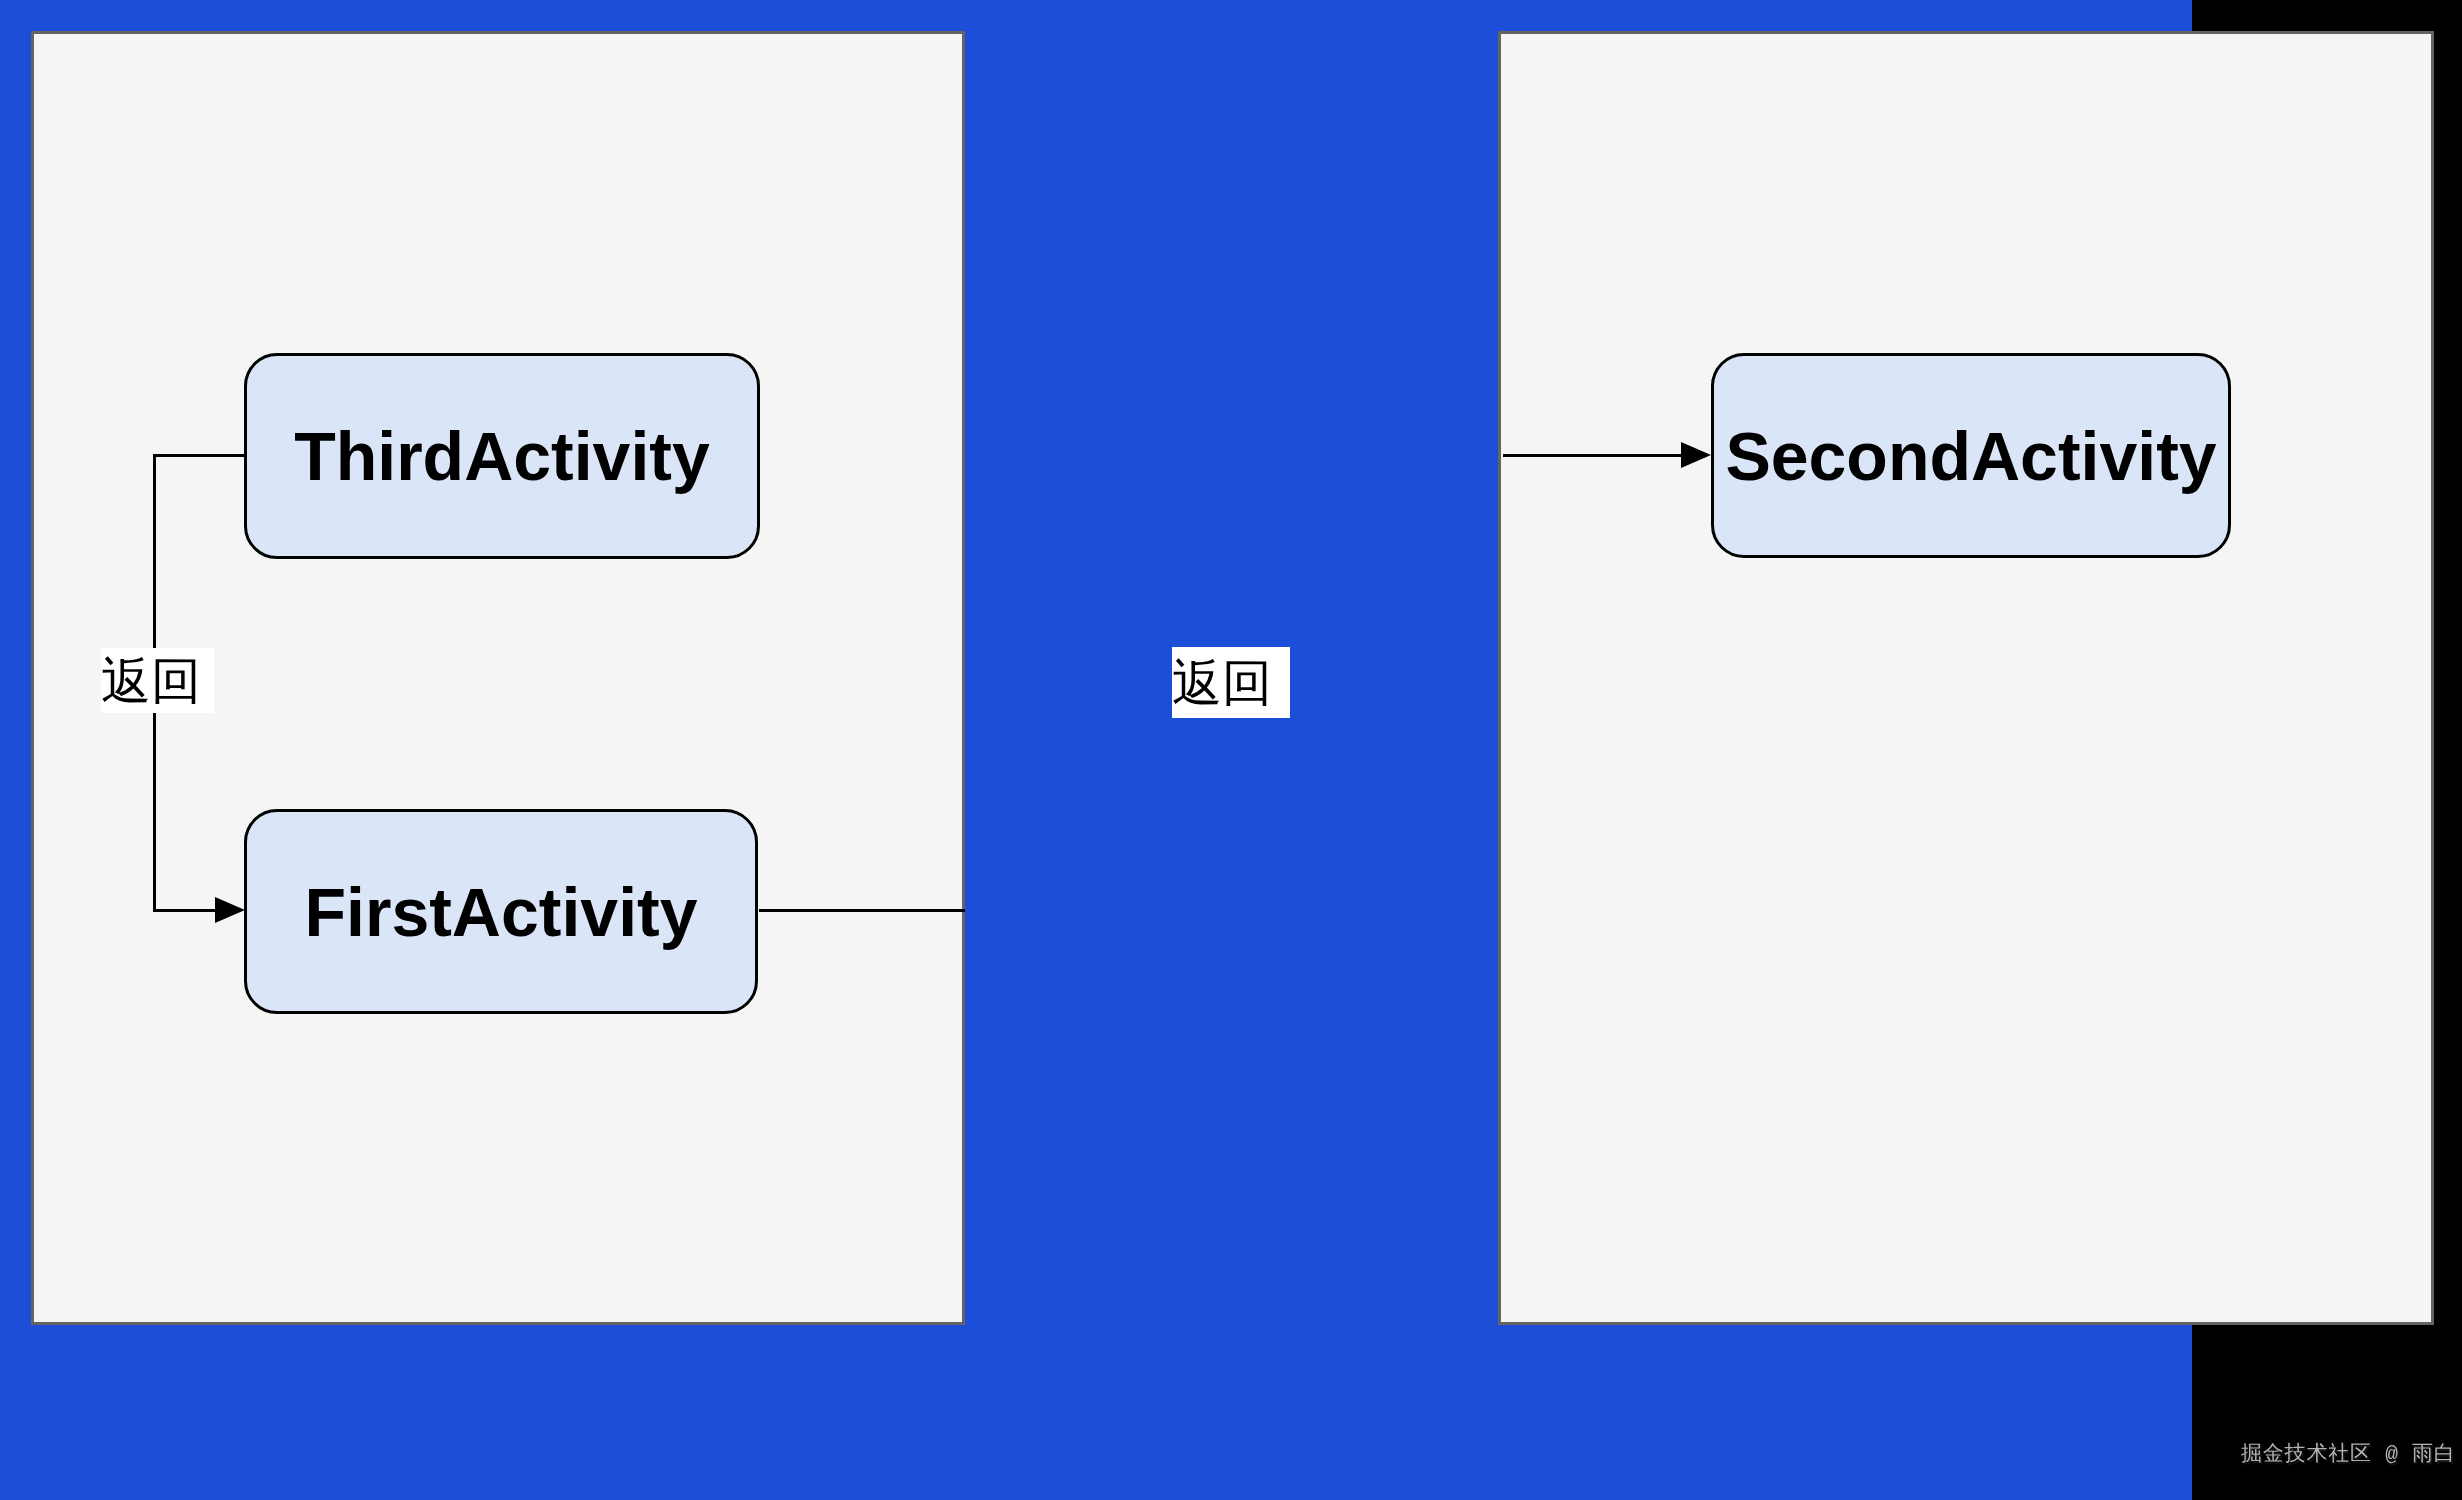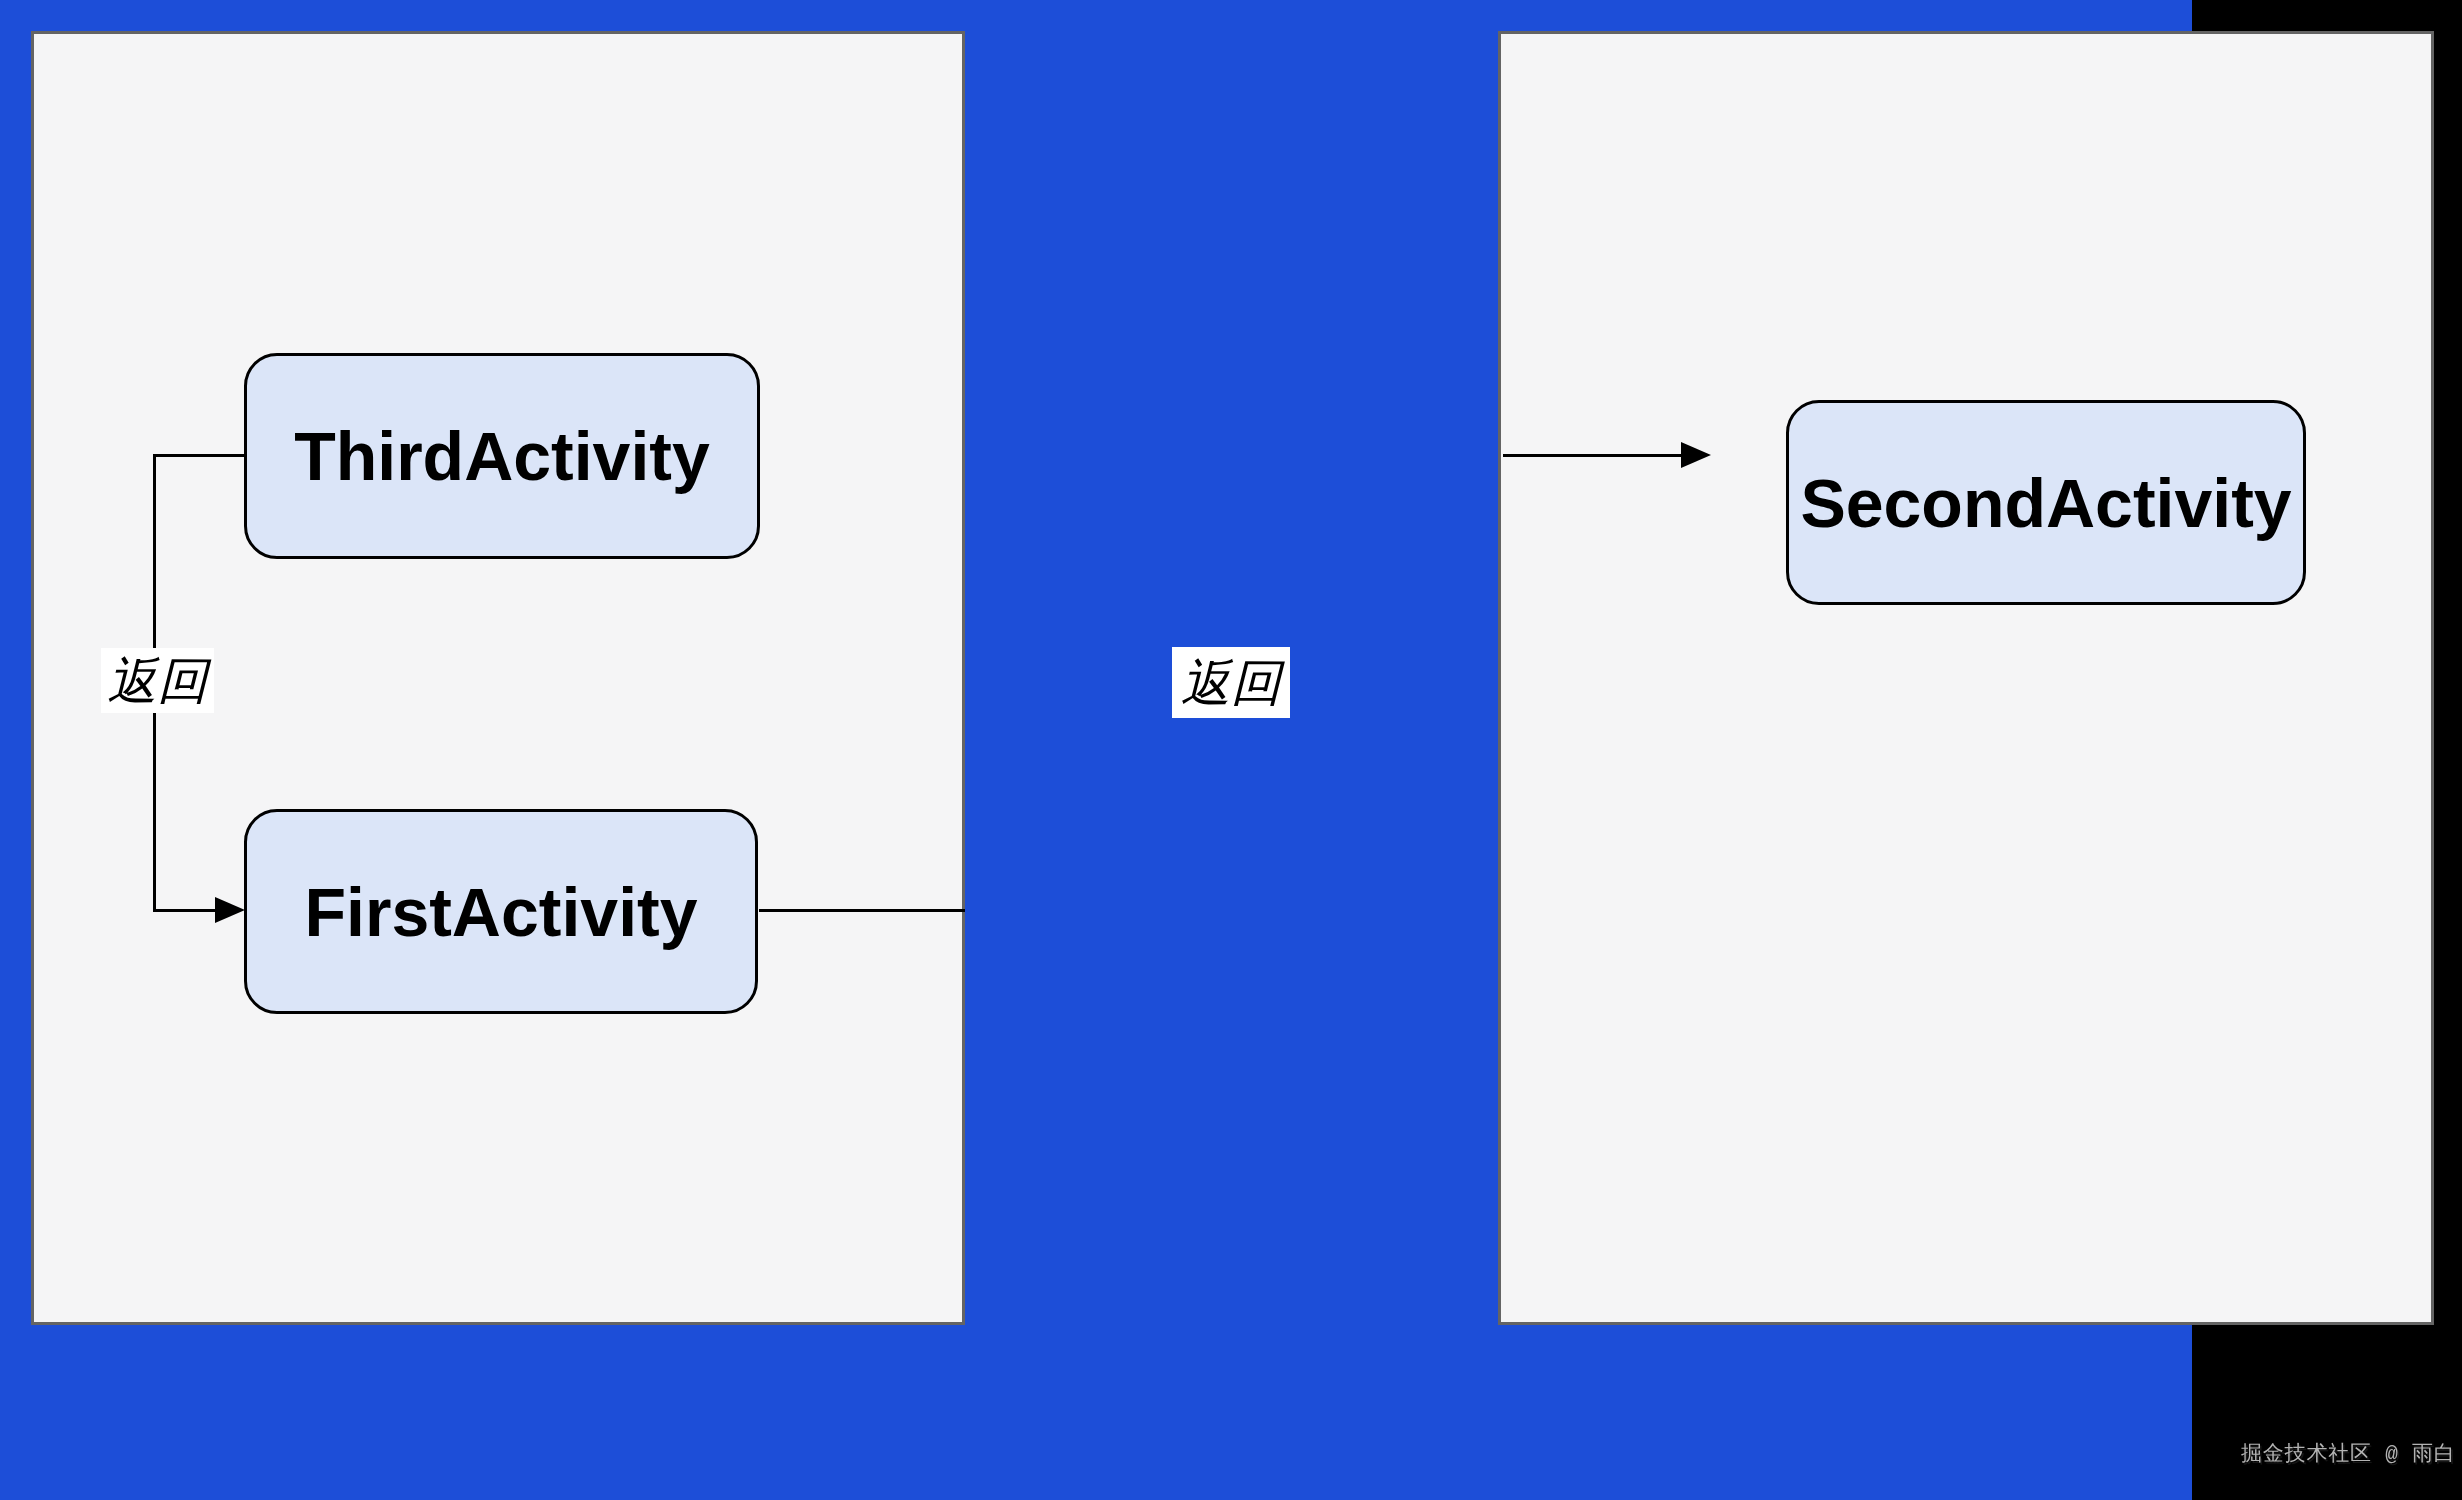--- a/index.html
+++ b/index.html
@@ -44,21 +44,21 @@
     align-items: center;
     justify-content: center;
     font-weight: bold;
     font-size: 68px;
     color: #000000;
     white-space: nowrap;
     z-index: 3;
   }
   .node-third  { left: 244px;  top: 353px;  width: 516px; height: 206px; }
   .node-first  { left: 244px;  top: 809px; width: 514px; height: 205px; }
-  .node-second { left: 1786px; top: 353px;  width: 520px; height: 205px; margin-top: 47px; }
+  .node-second { left: 1711px; top: 353px;  width: 520px; height: 205px; }
 
   
   .edge {
     position: absolute;
     background: #000000;
     z-index: 1;
   }
   .edge-h { height: 3.1px; }
   .edge-v { width: 3.1px; }
 
@@ -80,26 +80,25 @@
   .arrow-into-first  { left: 215px;  top: 897px; }
   .arrow-into-second { left: 1681px; top: 442px;  }
 
   
   .back-label {
     position: absolute;
     background: #ffffff;
     color: #000000;
     display: flex;
     align-items: center;
-    justify-content: center;
+    justify-content: flex-start;
     font-size: 50px;
     line-height: 1;
     white-space: nowrap;
     z-index: 4;
-    font-style: italic;
   }
   .back-left   { left: 101px;  top: 648px; width: 113px; height: 65px; }
   .back-middle { left: 1172px; top: 647px; width: 118px; height: 71px; }
 
   
   .watermark {
     position: absolute;
     left: 2241px;
     top: 1439px;
     font-size: 21px;

